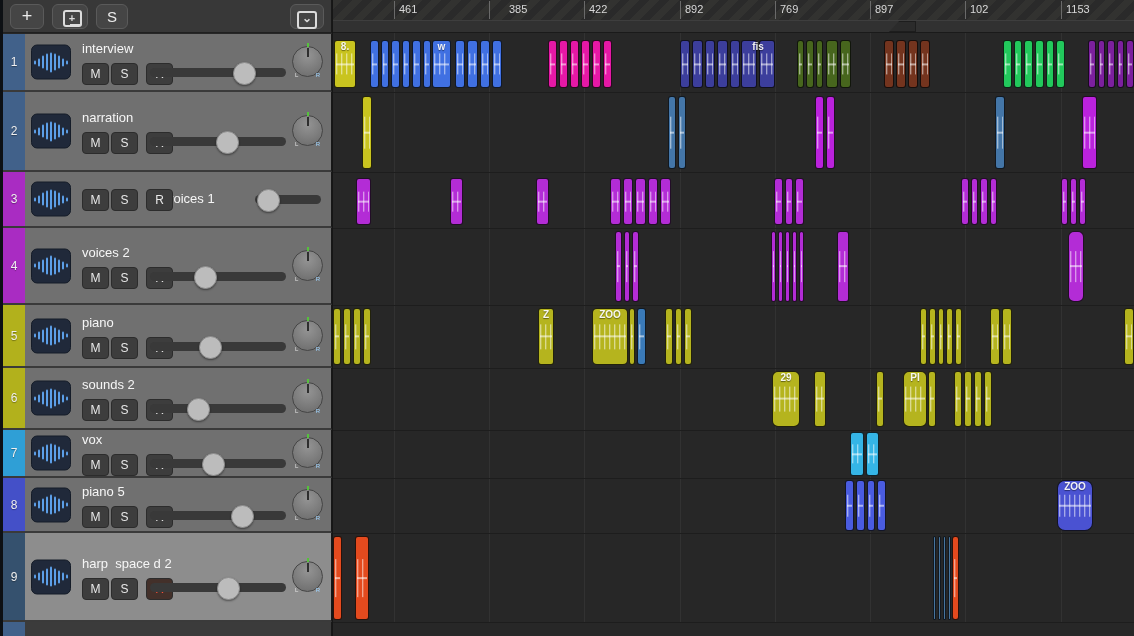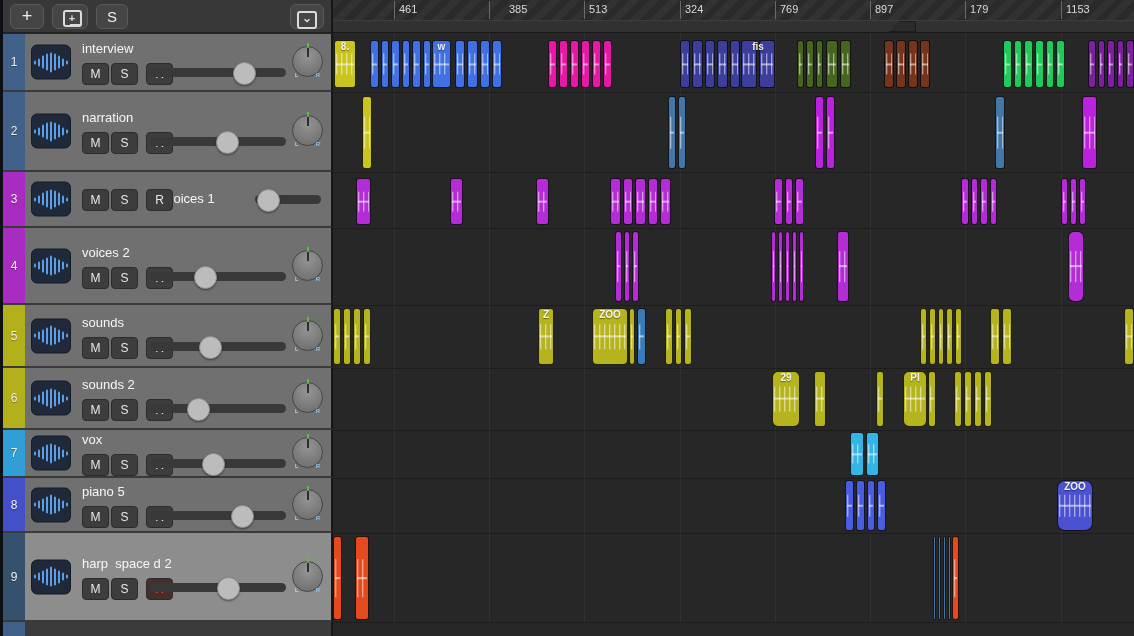--- a/index.html
+++ b/index.html
@@ -583,29 +583,29 @@
       </div>
     </div>
 
   <div class="ruler" id="ruler">
     <div class="ruler-top"></div>
   <div class="rtick" style="left: 61px;"></div>
       <div class="rlab" style="left: 66px;">461</div>
       <div class="rtick" style="left: 156px;"></div>
       <div class="rlab" style="left: 176px;">385</div>
       <div class="rtick" style="left: 251px;"></div>
-      <div class="rlab" style="left: 256px;">513</div>
+      <div class="rlab" style="left: 256px;">422</div>
       <div class="rtick" style="left: 347px;"></div>
-      <div class="rlab" style="left: 352px;">324</div>
+      <div class="rlab" style="left: 352px;">892</div>
       <div class="rtick" style="left: 442px;"></div>
       <div class="rlab" style="left: 447px;">769</div>
       <div class="rtick" style="left: 537px;"></div>
       <div class="rlab" style="left: 542px;">897</div>
       <div class="rtick" style="left: 632px;"></div>
-      <div class="rlab" style="left: 637px;">179</div>
+      <div class="rlab" style="left: 637px;">102</div>
       <div class="rtick" style="left: 728px;"></div>
       <div class="rlab" style="left: 733px;">1153</div>
       <div class="pennant" style="left: 556px; width: 27px;"></div>
     </div>
 
   <div class="toolbar">
     <button class="tb tb-add">+</button>
     <button class="tb tb-dup"><span class="dupicon"><span class="dupbox">+</span></span></button>
     <button class="tb tb-s">S</button>
     <button class="tb tb-dd"><span class="ddicon">⌄</span></button>
@@ -732,21 +732,21 @@
           <i style="height: 4px;"></i>
           <i style="height: 8px;"></i>
           <i style="height: 13px;"></i>
           <i style="height: 17px;"></i>
           <i style="height: 20px;"></i>
           <i style="height: 17px;"></i>
           <i style="height: 13px;"></i>
           <i style="height: 8px;"></i>
           <i style="height: 4px;"></i>
         </div>
-        <div class="nm">sounds</div>
+        <div class="nm">piano</div>
         <div class="btns">
           <div class="tbtn">M</div>
           <div class="tbtn">S</div>
           <div class="tbtn rbtn">R</div>
         </div>
         <div class="sld">
           <div class="sknob" style="left: 49px;"></div>
         </div>
         <div class="pan">
           <span class="pl">L</span>

